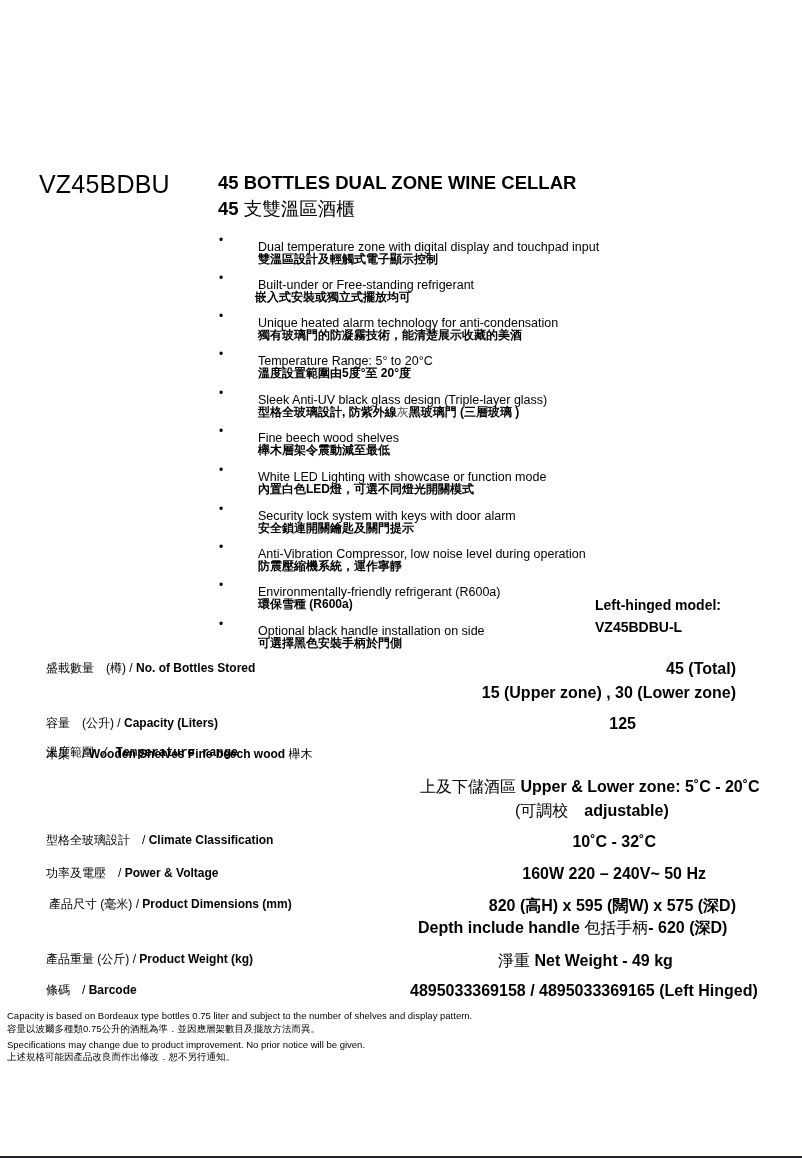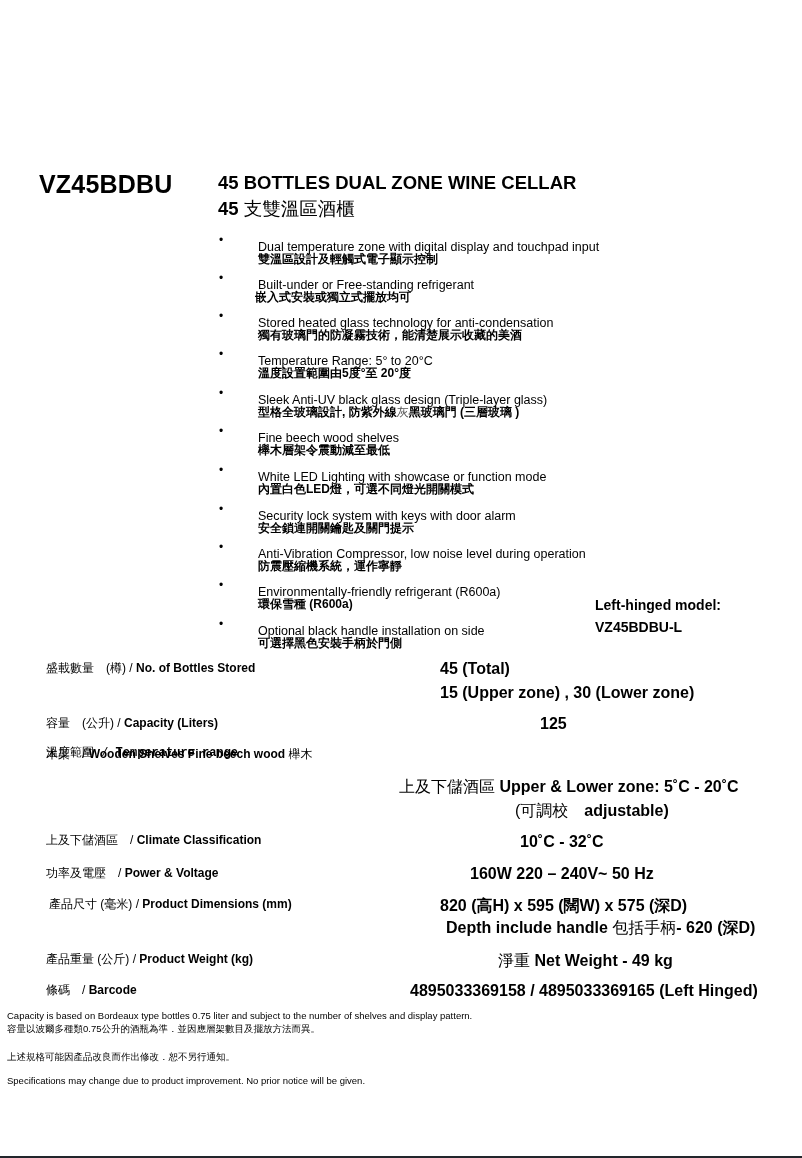--- a/index.html
+++ b/index.html
@@ -1,35 +1,35 @@
 <!DOCTYPE html>
 <html><head>
   <meta charset="utf-8">
   <style>
     html, body { margin: 0; padding: 0; background: #ffffff; }
     body {
       width: 802px; height: 1158px; position: relative; overflow: hidden;
       font-family: "Liberation Sans", "DejaVu Sans", sans-serif; color: #000;
     }
     .abs { position: absolute; white-space: nowrap; }
-    .model { left: 39px; top: 170px; font-size: 25px; font-weight: bold; letter-spacing: 0.2px; }
+    .model { left: 39px; top: 170px; font-size: 25px; font-weight: normal; letter-spacing: 0.2px; }
     .title-en { left: 218px; top: 172px; font-size: 18.5px; font-weight: bold; }
     .title-zh { left: 218px; top: 196px; font-size: 18.5px; }
     .title-zh b { font-weight: bold; }
     .feat { left: 0; width: 802px; }
     .feat .bullet { position: absolute; left: 219px; top: 0; font-size: 12px; }
     .feat .en { position: absolute; left: 258px; top: 0; font-size: 12.5px; white-space: nowrap; margin-top: 7px; }
     .feat .zh { position: absolute; left: 258px; top: 18px; font-size: 12px; font-weight: bold; white-space: nowrap; }
     .feat .zh.alt { left: 255px; }
     .feat .zh .light { font-weight: normal; color: #555; }
     .lefthinge { left: 595px; top: 594px; font-size: 14px; font-weight: bold; line-height: 22px; }
     .spec-label { left: 46px; font-size: 12px; }
     .spec-label .zh { font-weight: normal; }
     .spec-label .en { font-weight: bold; }
-    .spec-val { font-size: 16px; font-weight: bold; text-align: left; }
+    .spec-val { font-size: 16px; font-weight: bold; text-align: right; }
     .spec-val .zh { font-weight: normal; }
     .foot { left: 7px; font-size: 9.5px; }
     .bottom-line { position: absolute; left: 0; bottom: 0; width: 802px; height: 2px; background: #22262b; }
   </style>
 </head>
 <body>
 
 <div class="abs model">VZ45BDBU</div>
 <div class="abs title-en">45 BOTTLES DUAL ZONE WINE CELLAR</div>
 <div class="abs title-zh"><b>45</b><span> 支雙溫區酒櫃</span></div>
@@ -40,21 +40,21 @@
     <span class="en">Dual temperature zone with digital display and touchpad input</span>
     <span class="zh">雙溫區設計及輕觸式電子顯示控制</span>
   </div>
   <div class="abs feat" style="top:271px;">
     <span class="bullet">•</span>
     <span class="en">Built-under or Free-standing refrigerant</span>
     <span class="zh alt">嵌入式安裝或獨立式擺放均可</span>
   </div>
   <div class="abs feat" style="top:309px;">
     <span class="bullet">•</span>
-    <span class="en">Stored heated glass technology for anti-condensation</span>
+    <span class="en">Unique heated alarm technology for anti-condensation</span>
     <span class="zh">獨有玻璃門的防凝霧技術，能清楚展示收藏的美酒</span>
   </div>
   <div class="abs feat" style="top:347px;">
     <span class="bullet">•</span>
     <span class="en">Temperature Range: 5° to 20°C</span>
     <span class="zh">溫度設置範圍由5度°至 20°度</span>
   </div>
   <div class="abs feat" style="top:386px;">
     <span class="bullet">•</span>
     <span class="en">Sleek Anti-UV black glass design (Triple-layer glass)</span>
@@ -102,38 +102,38 @@
   <div class="abs spec-label" style="top:660px;"><span class="zh">盛載數量　(樽)  /  </span><span class="en">No. of Bottles Stored</span></div>
   <div class="abs spec-val" style="top:660px; left:440px; width:296px;">45 (Total)</div>
   <div class="abs spec-val" style="top:684px; left:440px; width:296px;">15 (Upper zone) , 30 (Lower zone)</div>
 
   <div class="abs spec-label" style="top:715px;"><span class="zh">容量　(公升) / </span><span class="en">Capacity (Liters)</span></div>
   <div class="abs spec-val" style="top:715px; left:540px; width:96px;">125</div>
 
   <div class="abs spec-label" style="top:746px;"><span class="zh">木架　/ </span><span class="en">Wooden Shelves Fine beech wood</span><span class="zh">  櫸木</span></div>
 
   <div class="abs spec-label" style="top:744px;font-family:Liberation Mono, monospace;"><span class="zh">溫度範圍 / </span><span class="en">Temperature range</span></div>
-  <div class="abs spec-val" style="top:777px; left:399px; text-align:right;"><span class="zh">上及下儲酒區 </span><span>Upper &amp; Lower zone: 5˚C - 20˚C</span></div>
+  <div class="abs spec-val" style="top:777px; left:420px; text-align:right;"><span class="zh">上及下儲酒區 </span><span>Upper &amp; Lower zone: 5˚C - 20˚C</span></div>
   <div class="abs spec-val" style="top:801px; left:515px; text-align:left;"><span class="zh">(可調校　</span><span>adjustable)</span></div>
 
-  <div class="abs spec-label" style="top:832px;"><span class="zh">上及下儲酒區　/ </span><span class="en">Climate Classification</span></div>
+  <div class="abs spec-label" style="top:832px;"><span class="zh">型格全玻璃設計　/ </span><span class="en">Climate Classification</span></div>
   <div class="abs spec-val" style="top:833px; left:520px; width:136px;">10˚C - 32˚C</div>
 
   <div class="abs spec-label" style="top:865px;"><span class="zh">功率及電壓　/ </span><span class="en">Power &amp; Voltage</span></div>
   <div class="abs spec-val" style="top:865px; left:470px; width:236px;">160W 220 – 240V~  50 Hz</div>
 
   <div class="abs spec-label" style="top:896px; left:49px;"><span class="zh">產品尺寸 (毫米) / </span><span class="en">Product Dimensions (mm)</span></div>
   <div class="abs spec-val" style="top:896px; left:440px; width:296px;">820 (高H) x 595 (闊W) x 575 (深D)</div>
-  <div class="abs spec-val" style="top:918px; left:446px; text-align:right;"><span>Depth include handle </span><span class="zh"> 包括手柄</span><span>- 620 (深D)</span></div>
+  <div class="abs spec-val" style="top:918px; left:418px; text-align:right;"><span>Depth include handle </span><span class="zh"> 包括手柄</span><span>- 620 (深D)</span></div>
 
   <div class="abs spec-label" style="top:951px;"><span class="zh">產品重量 (公斤) /  </span><span class="en">Product Weight (kg)</span></div>
   <div class="abs spec-val" style="top:951px; left:498px; text-align:left;"><span class="zh">淨重 </span><span>Net Weight - 49 kg</span></div>
 
   <div class="abs spec-label" style="top:982px;"><span class="zh">條碼　/ </span><span class="en">Barcode</span></div>
   <div class="abs spec-val" style="top:982px; left:410px; text-align:left;">4895033369158 / 4895033369165 (Left Hinged)</div>
 </div>
 
 <div class="abs foot" style="top:1010px;">Capacity is based on Bordeaux type bottles 0.75 liter and subject to the number of shelves and display pattern.</div>
 <div class="abs foot" style="top:1023px;">容量以波爾多種類0.75公升的酒瓶為準．並因應層架數目及擺放方法而異。</div>
-<div class="abs foot" style="top:1039px;margin-top:36px;">Specifications may change due to product improvement. No prior notice will be given.</div>
+<div class="abs foot" style="top:1039px;">Specifications may change due to product improvement. No prior notice will be given.</div>
 <div class="abs foot" style="top:1051px;">上述規格可能因產品改良而作出修改．恕不另行通知。</div>
 
 <div class="bottom-line"></div>
 
 </body></html>

